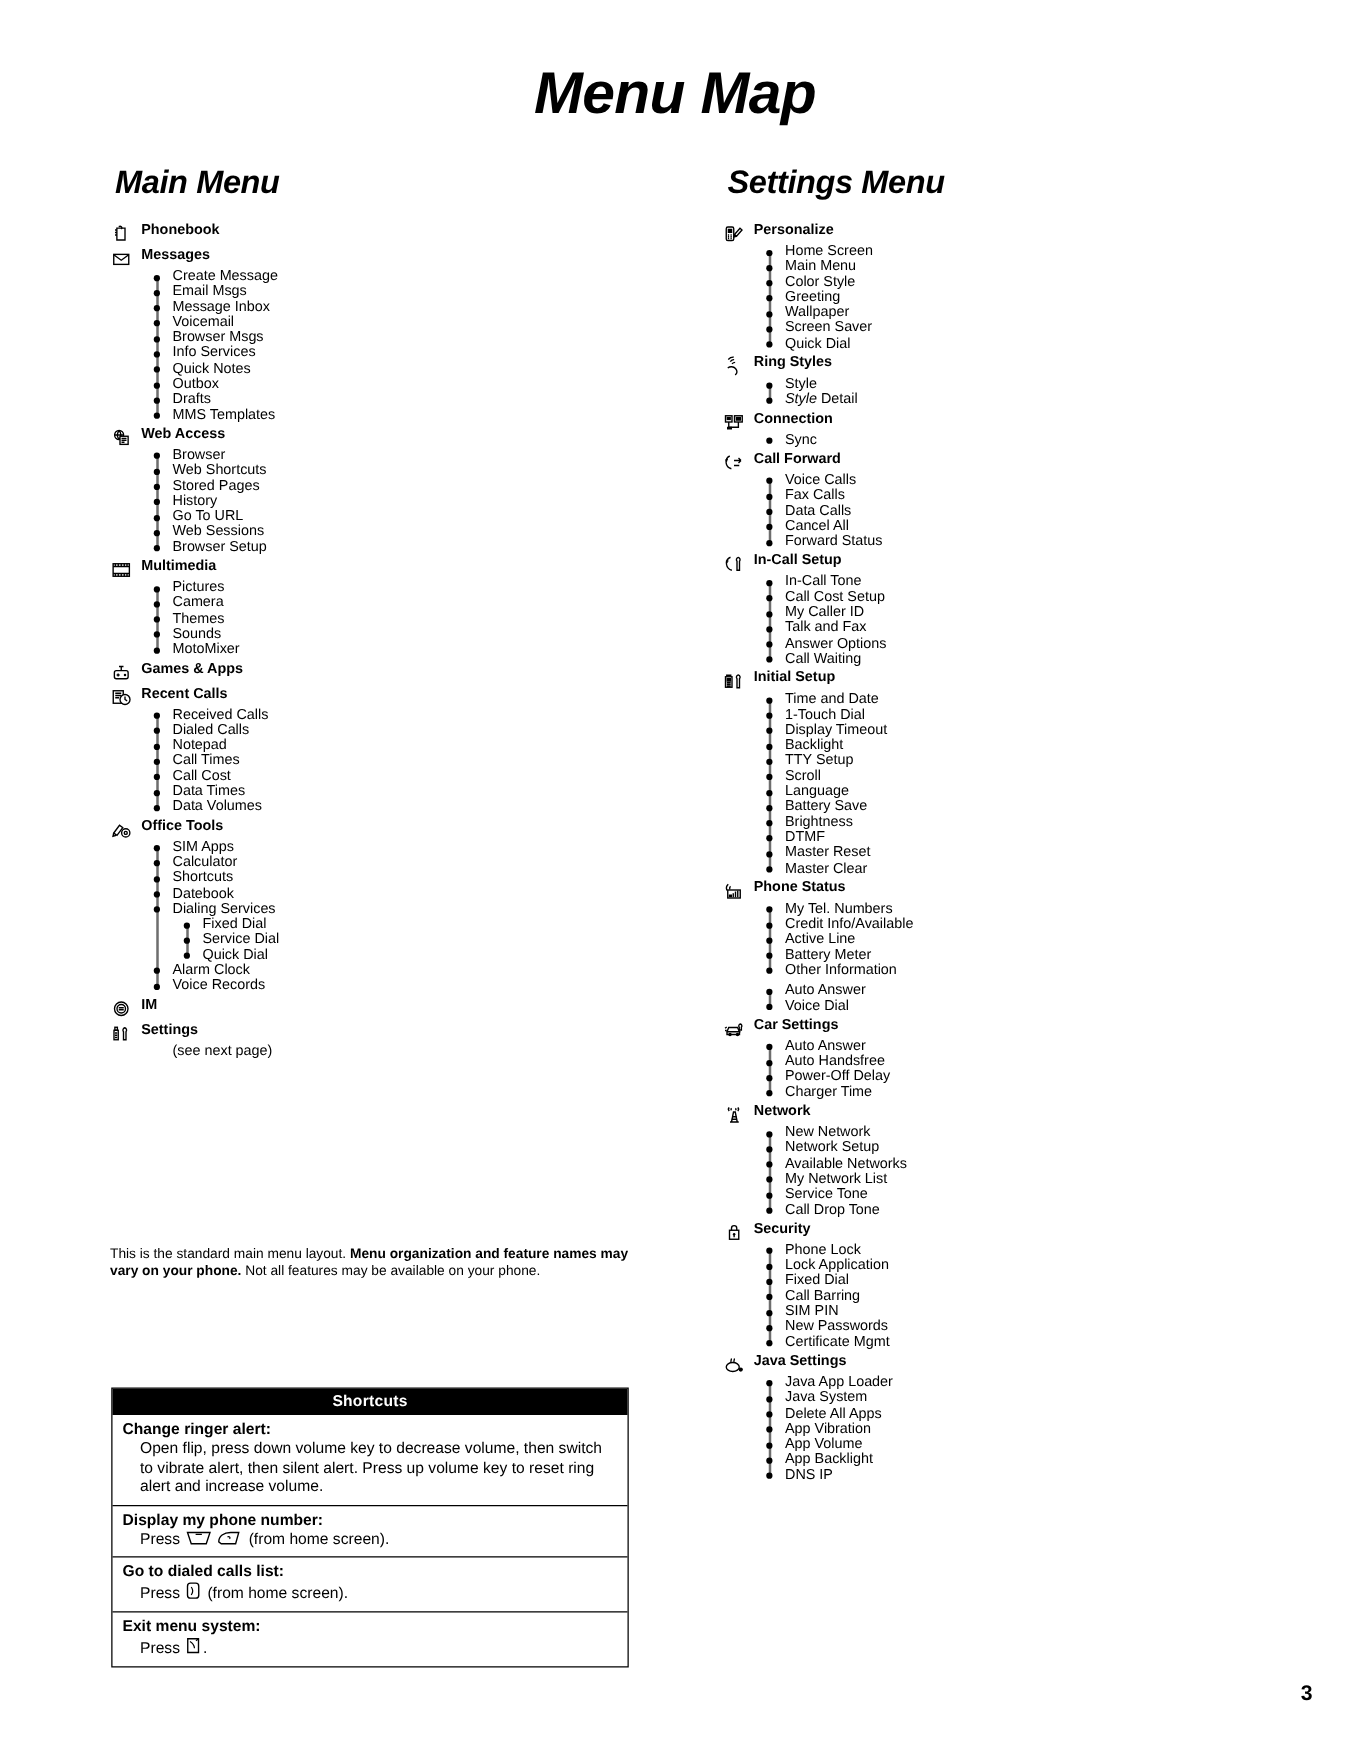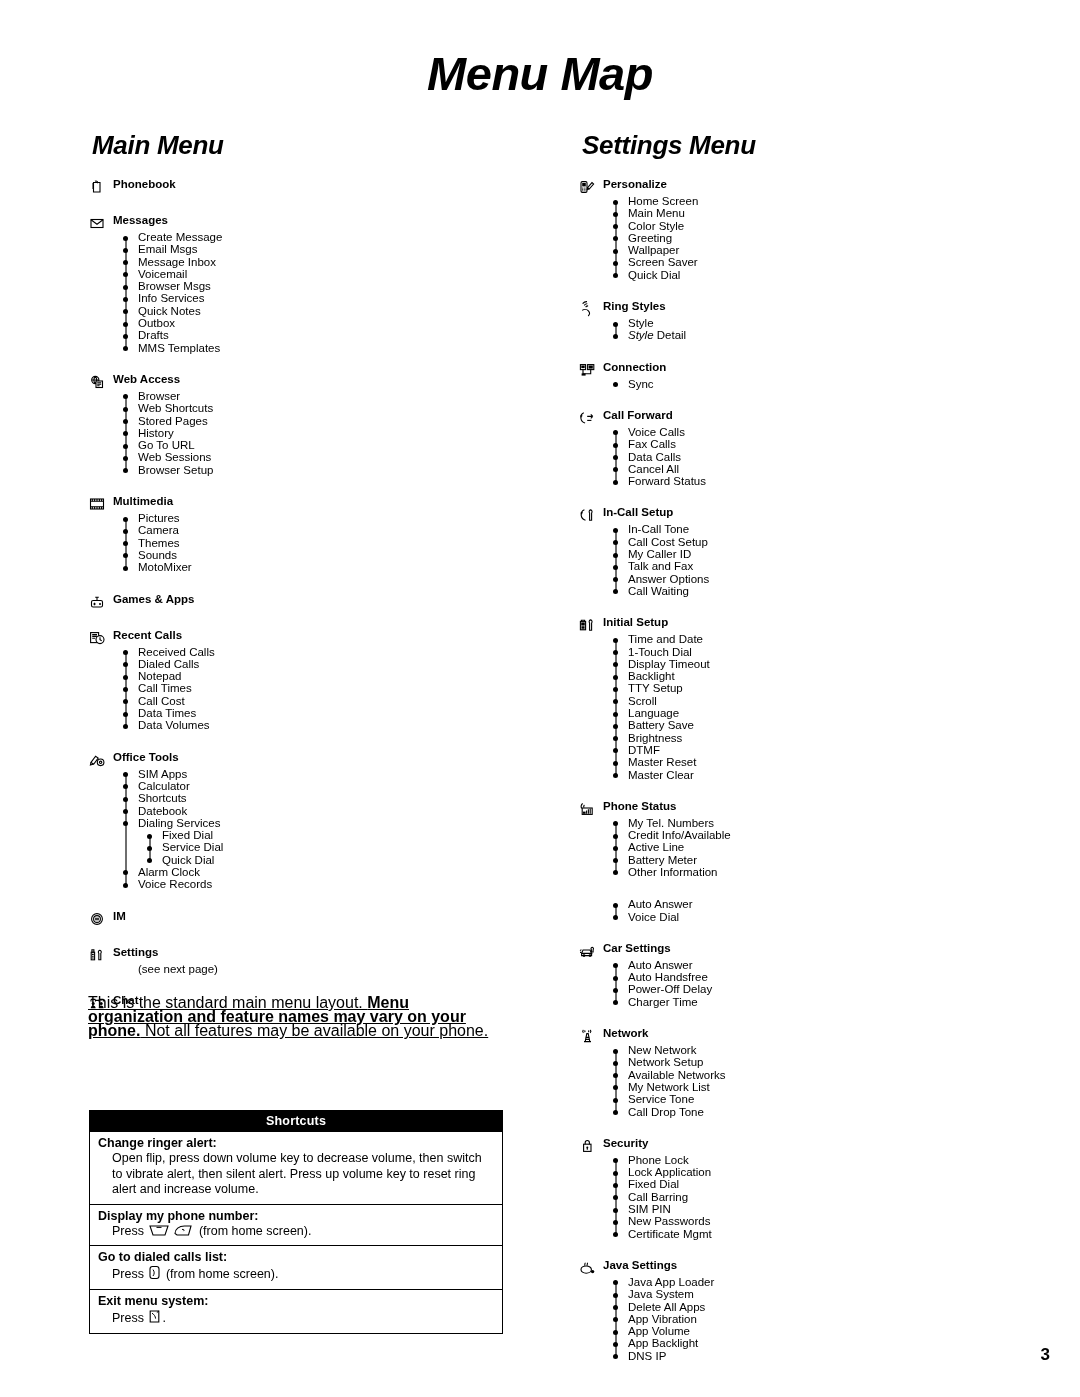--- a/index.html
+++ b/index.html
@@ -107,31 +107,30 @@
   }
   .note-sub {
     font-size: 11.5px;
     line-height: 12.3px;
     margin-left: 36px;
     padding-left: 14px;
     white-space: nowrap;
   }
   .ital { font-style: italic; }
 
-  .entry + .entry { margin-top: 20px; }
+  .entry + .entry { margin-top: 4px; }
 
   
   .note {
     position: absolute;
     left: 88px;
     top: 996px;
     width: 415px;
-    font-size: 16px;
+    font-size: 11px;
     line-height: 14.2px;
-    text-decoration: underline;
   }
   .note b { font-weight: bold; }
 
   
   .shortcuts {
     position: absolute;
     left: 89px;
     top: 1110px;
     width: 414px;
     border: 1.3px solid #000;
@@ -341,34 +340,20 @@
               <rect x="3.2" y="5.2" width="3.4" height="7.6" stroke="#000" fill="none" stroke-width="1.1"></rect>
               <rect x="3.9" y="2.8" width="2" height="2.4" stroke="#000" fill="none" stroke-width="1.1"></rect>
               <path d="M4 7.4h1.8M4 9.2h1.8M4 11h1.8" stroke="#000" fill="none" stroke-width="1.1"></path>
               <path d="M11.8 3.2a2 2 0 0 0-1 3.2v6.4h2V6.4a2 2 0 0 0-1-3.2z" stroke="#000" fill="none" stroke-width="1.1"></path>
             </svg>
           </span>
           <span class="label">Settings</span>
         </div>
         <div class="note-sub">(see next page)</div>
       </div>
-      <div class="entry">
-        <div class="entry-head">
-          <span class="icon">
-            <svg viewBox="0 0 19 16">
-              <path d="M3 4.4h4.4M3 4.4v2M7.4 4.4v2M11 4.4h4.4M11 4.4v2M15.4 4.4v2M7.4 5.4h3.6" stroke="#000" fill="none" stroke-width="1.1"></path>
-              <circle cx="5.2" cy="8.6" r="1.5" fill="#000"></circle>
-              <path d="M2.8 13.2c0-1.8 1.1-2.8 2.4-2.8s2.4 1 2.4 2.8z" fill="#000"></path>
-              <circle cx="13.2" cy="8.6" r="1.5" fill="#000"></circle>
-              <path d="M10.8 13.2c0-1.8 1.1-2.8 2.4-2.8s2.4 1 2.4 2.8z" fill="#000"></path>
-            </svg>
-          </span>
-          <span class="label">Chat</span>
-        </div>
-      </div>
     </div>
 </div>
 
 <div class="col col-right">
   <div class="col-heading">Settings Menu</div>
   <div id="settings-menu-entries">
       <div class="entry">
         <div class="entry-head">
           <span class="icon">
             <svg viewBox="0 0 19 16">

